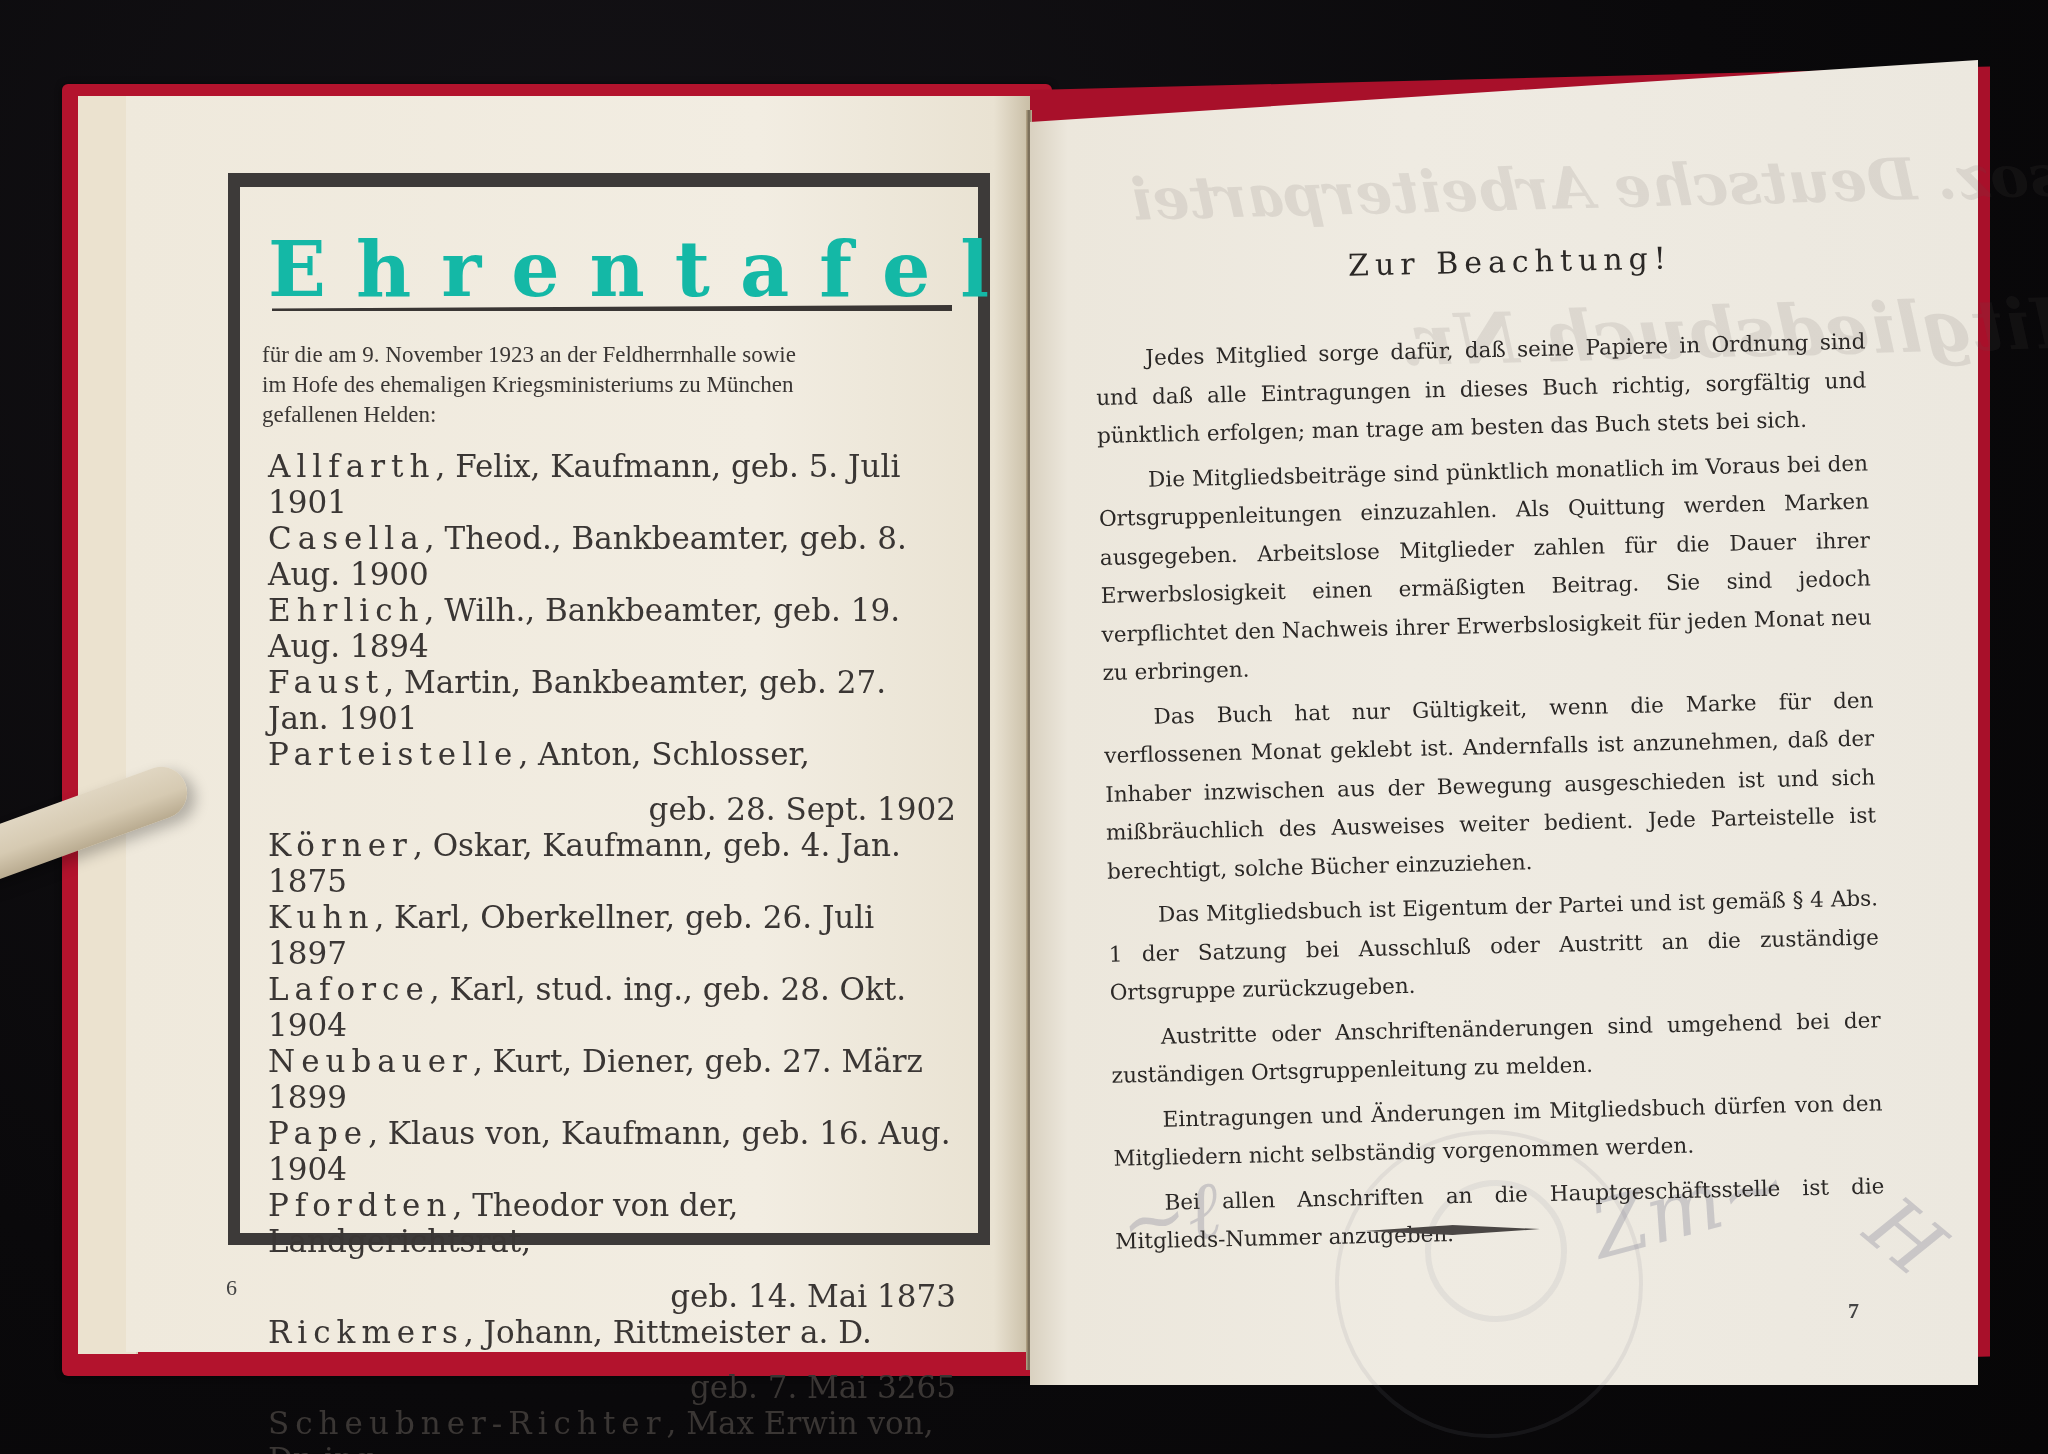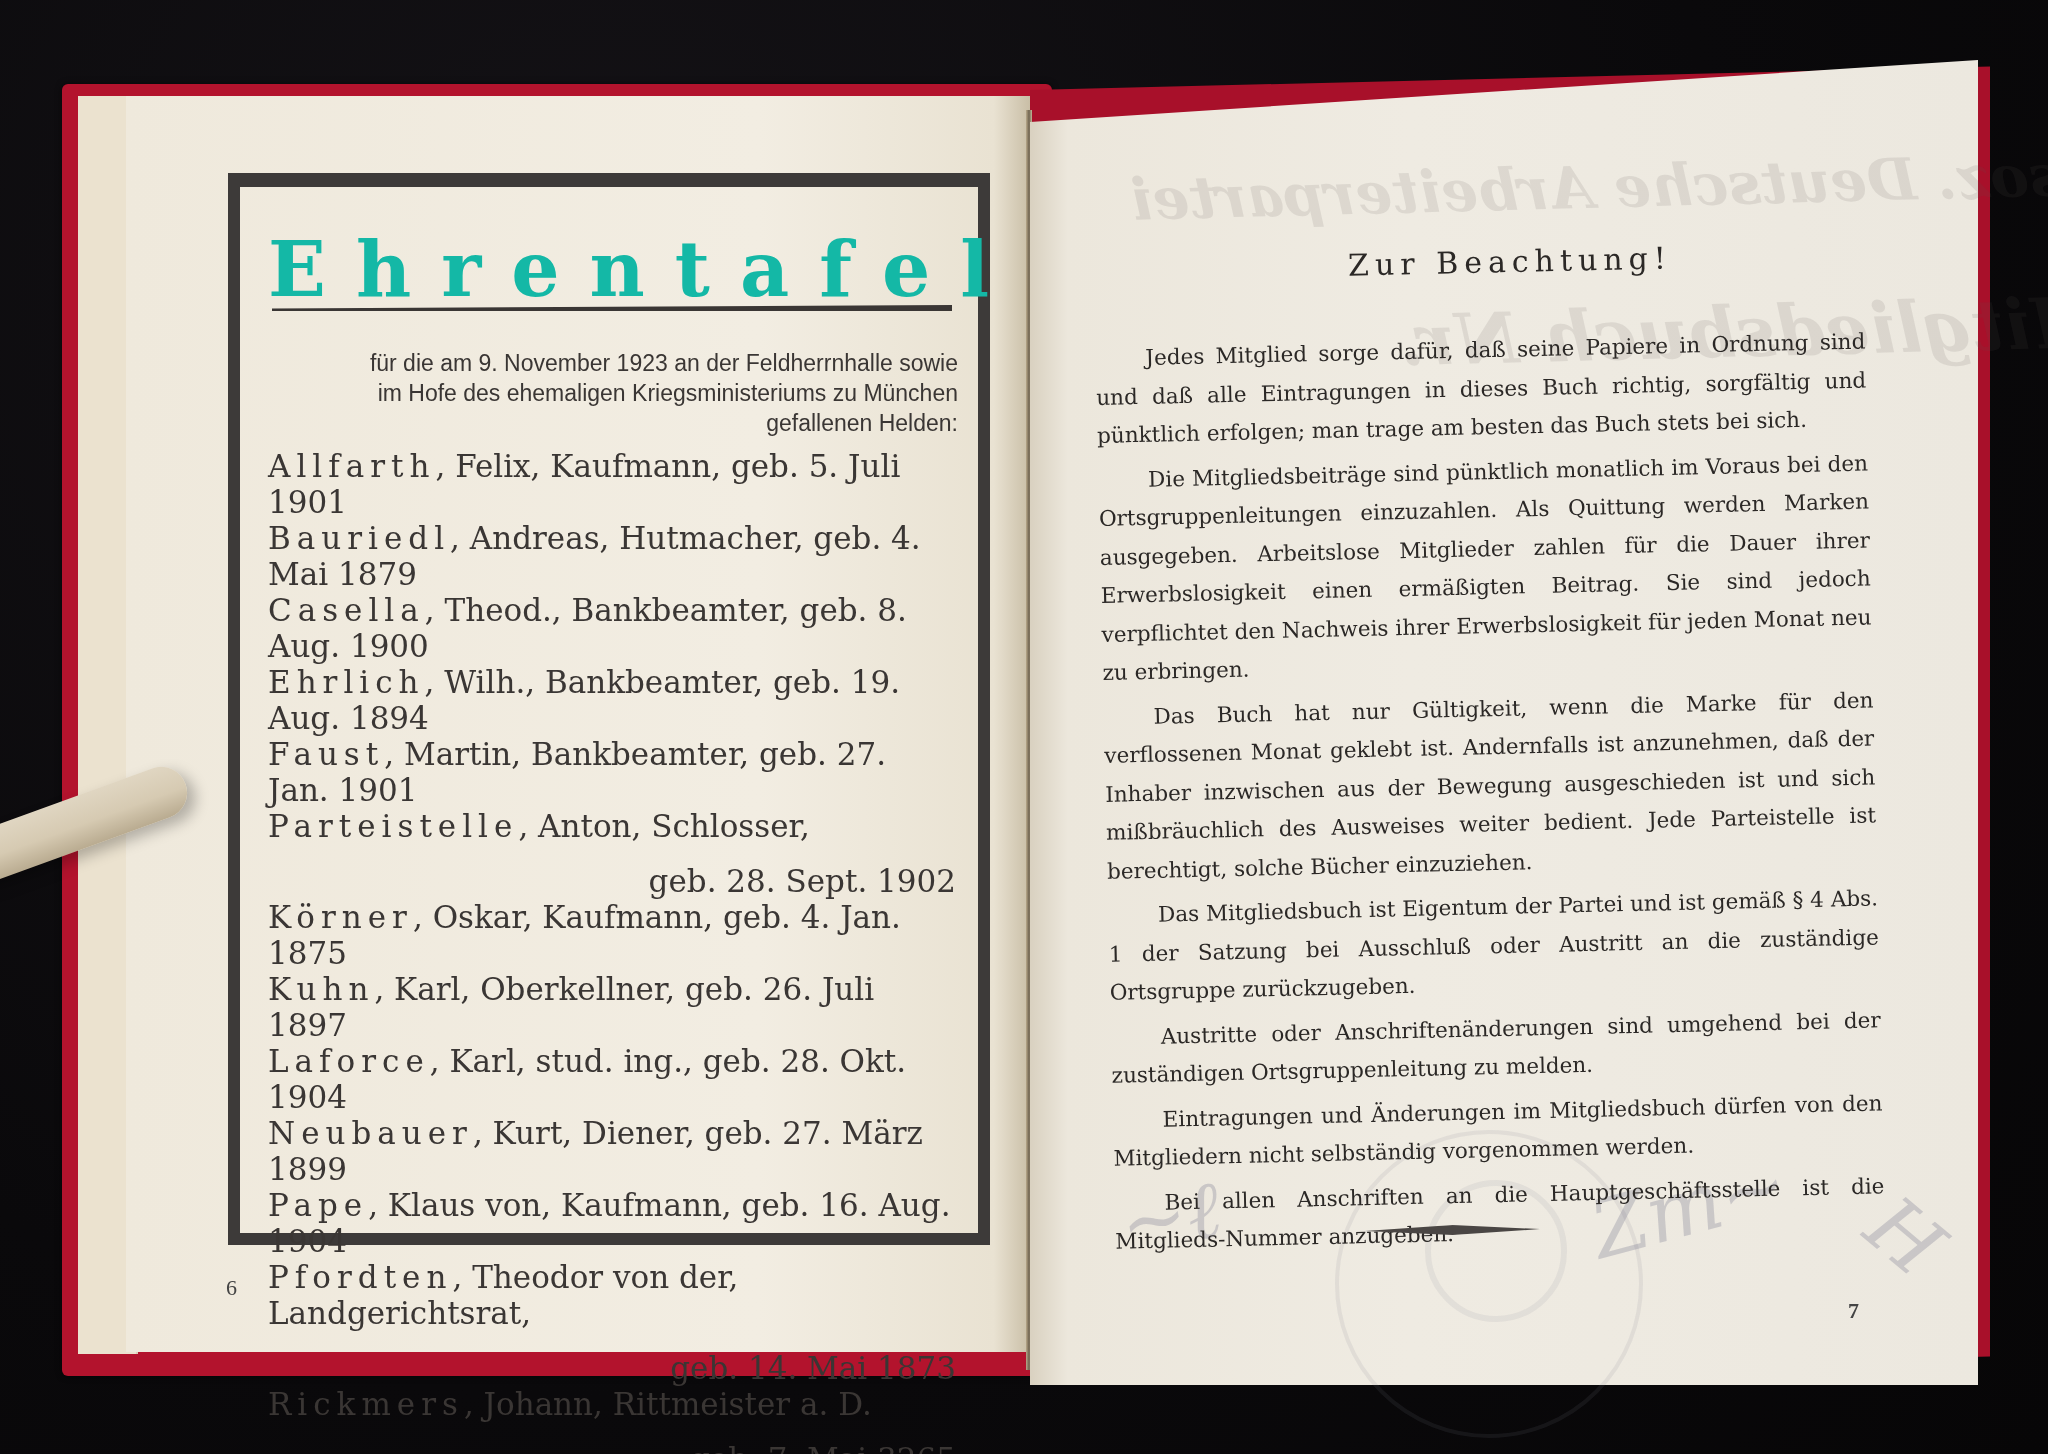--- a/index.html
+++ b/index.html
@@ -24,22 +24,22 @@
     background:linear-gradient(90deg,#d9d1c0 0%,#ece7dc 4%,#efebe2 40%,#ece8df 100%);
     clip-path:polygon(0 62px,100% 0,100% 100%,0 100%);}
   
   .honor-box{position:absolute;left:228px;top:173px;width:762px;height:1072px;
     border:12px solid #3d3a39;border-top-width:14px;box-sizing:border-box;}
   .honor-title{position:absolute;left:268px;top:225px;width:690px;font-family:"DejaVu Serif",serif;
     font-weight:bold;font-size:76px;letter-spacing:30px;color:#14b8a6;white-space:nowrap;}
   .title-rule{position:absolute;left:272px;top:305px;width:680px;height:6px;
     background:linear-gradient(90deg,#3a3634 0,#3a3634 100%);
     clip-path:polygon(0 60%,100% 0,100% 100%,0 100%);}
-  .intro{position:absolute;left:262px;top:348px;width:696px;text-align:right;font-size:23px;
-    line-height:30px;color:#3a3634;font-family:Liberation Sans, sans-serif;}
+  .intro{position:absolute;left:262px;top:340px;width:696px;text-align:left;font-size:23px;
+    line-height:30px;color:#3a3634;font-family:Liberation Serif, serif;}
   .intro div{white-space:nowrap;}
   .honor-list{position:absolute;left:268px;top:448px;width:688px;font-family:"DejaVu Serif",serif;
     font-size:31px;line-height:36px;color:#3a3634;}
   .entry{display:block;}
   .entry .name{letter-spacing:6px;}
   .entry .line2{display:block;text-align:right;margin-top:19px;}
   .page-num{position:absolute;font-family:"Liberation Serif",serif;font-size:22px;color:#444;}
   
   .ghost{position:absolute;color:rgba(90,86,82,.12);font-family:"DejaVu Serif",serif;font-style:italic;
     font-weight:bold;white-space:nowrap;}
@@ -75,21 +75,20 @@
 <div class="honor-title">Ehrentafel</div>
 <div class="title-rule"></div>
 <div class="intro">
   <div>für die am 9. November 1923 an der Feldherrnhalle sowie</div>
   <div>im Hofe des ehemaligen Kriegsministeriums zu München</div>
   <div>gefallenen Helden:</div>
 </div>
 
 <div class="honor-list" id="honor-list">
     <div class="entry"><span class="line1"><span class="name">Allfarth</span><span>, Felix, Kaufmann, geb. 5. Juli 1901</span></span></div>
-    <div class="entry"><span class="line1"><span class="name">Bauriedl</span><span>, Andreas, Hutmacher, geb. 4. Mai 1879</span></span></div>
     <div class="entry"><span class="line1"><span class="name">Casella</span><span>, Theod., Bankbeamter, geb. 8. Aug. 1900</span></span></div>
     <div class="entry"><span class="line1"><span class="name">Ehrlich</span><span>, Wilh., Bankbeamter, geb. 19. Aug. 1894</span></span></div>
     <div class="entry"><span class="line1"><span class="name">Faust</span><span>, Martin, Bankbeamter, geb. 27. Jan. 1901</span></span></div>
     <div class="entry"><span class="line1"><span class="name">Parteistelle</span><span>, Anton, Schlosser,</span></span><span class="line2">geb. 28. Sept. 1902</span></div>
     <div class="entry"><span class="line1"><span class="name">Körner</span><span>, Oskar, Kaufmann, geb. 4. Jan. 1875</span></span></div>
     <div class="entry"><span class="line1"><span class="name">Kuhn</span><span>, Karl, Oberkellner, geb. 26. Juli 1897</span></span></div>
     <div class="entry"><span class="line1"><span class="name">Laforce</span><span>, Karl, stud. ing., geb. 28. Okt. 1904</span></span></div>
     <div class="entry"><span class="line1"><span class="name">Neubauer</span><span>, Kurt, Diener, geb. 27. März 1899</span></span></div>
     <div class="entry"><span class="line1"><span class="name">Pape</span><span>, Klaus von, Kaufmann, geb. 16. Aug. 1904</span></span></div>
     <div class="entry"><span class="line1"><span class="name">Pfordten</span><span>, Theodor von der, Landgerichtsrat,</span></span><span class="line2">geb. 14. Mai 1873</span></div>

